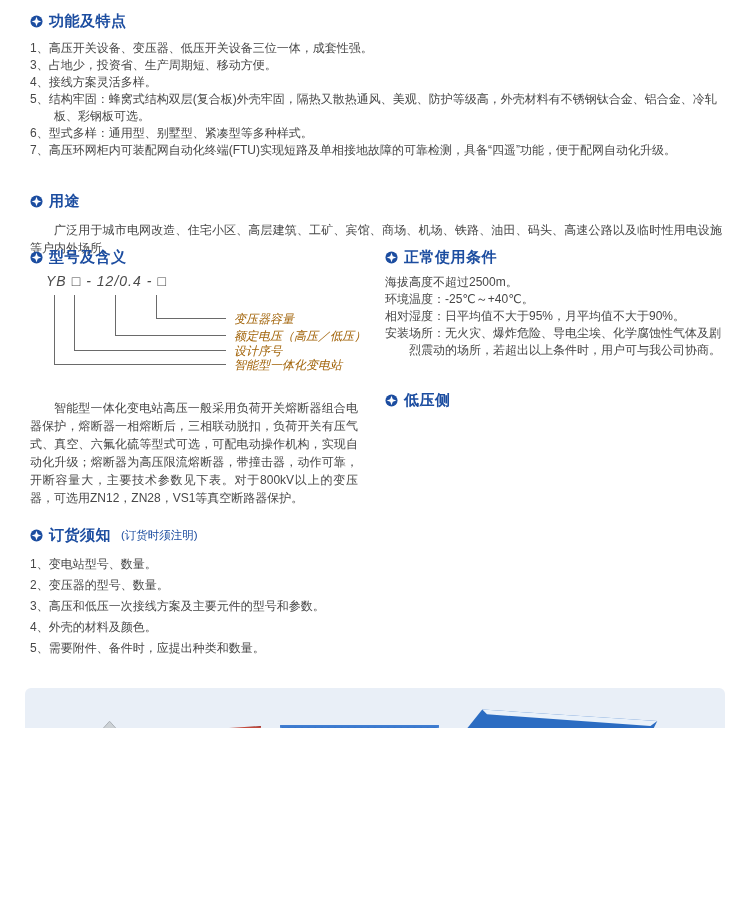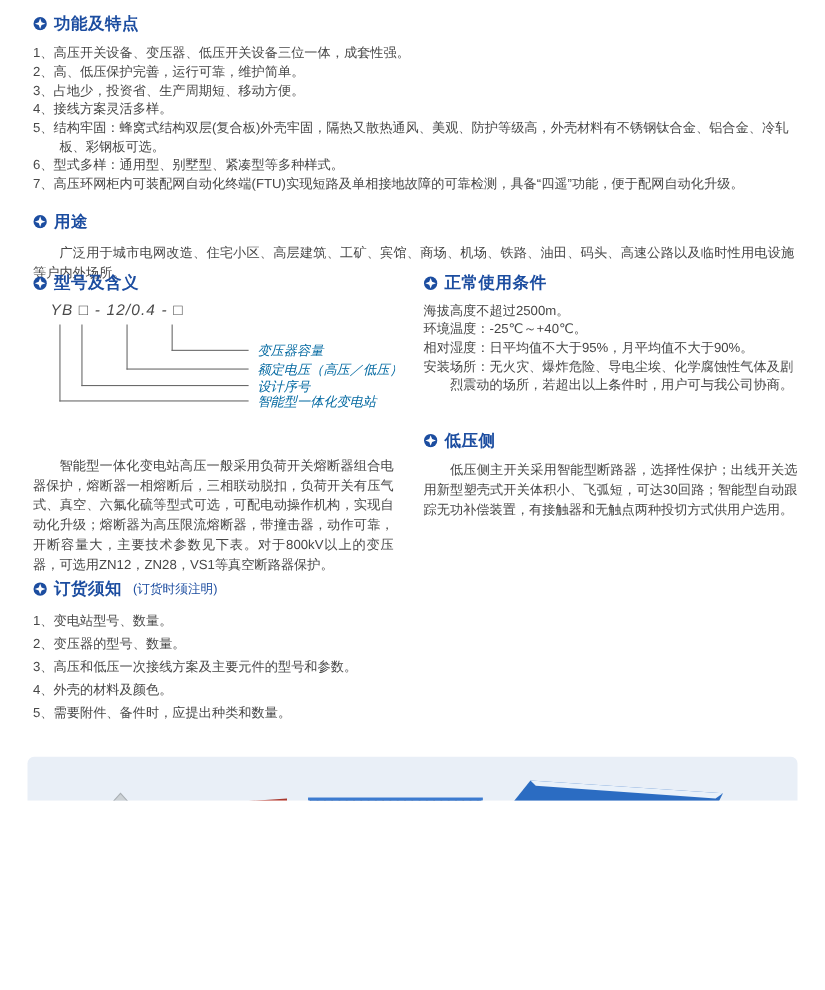--- a/index.html
+++ b/index.html
@@ -20,21 +20,21 @@
   .cond-lines { margin-top:7px; }
   .cond-line { color:#474747; font-size:12px; line-height:17px; padding-left:2em; text-indent:-2em; }
 
   .ord-list { margin-top:9px; }
   .ord-item { color:#474747; font-size:12px; line-height:21px; }
 
   
   .model-diagram { position:relative; width:330px; height:104px; margin-top:6px;font-style:italic; }
   .model-code { position:absolute; left:16px; top:0; display:flex; gap:5px; font-size:14px; color:#4a4a4a; letter-spacing:1px; }
   .mline { position:absolute; border-left:1px solid #6a6a6a; border-bottom:1px solid #6a6a6a; }
-  .mlabel { position:absolute; left:204px; font-size:12px; color:#0369a1; white-space:nowrap; }
+  .mlabel { position:absolute; left:204px; font-size:12px; color:#a16207; white-space:nowrap; }
 
   
   .gallery-panel { position:absolute; left:25px; top:688px; width:700px; height:192px;
                    background:#e9eff7; border-radius:6px;
                    display:flex; align-items:flex-end; justify-content:center;
                    padding:14px 28px 10px 28px; }
   .fig { display:flex; flex-direction:column; align-items:center; }
   .fig svg { display:block; }
   .caption { margin-top:7px; font-family:"DejaVu Sans Mono","Liberation Mono",monospace;
              font-size:13px; color:#3a3a3a; letter-spacing:1px; }
@@ -49,21 +49,20 @@
       <span class="hicon">
           <svg viewBox="0 0 14 14">
             <circle cx="7" cy="7" r="6.5" fill="#1c4da0"></circle>
             <path d="M7 1.8 L8.4 5.6 L12.2 7 L8.4 8.4 L7 12.2 L5.6 8.4 L1.8 7 L5.6 5.6 Z" fill="#ffffff"></path>
           </svg>
         </span>
       <span class="htext">功能及特点</span>
     </div>
     <div class="feat-list">
       <div class="feat-item">1、高压开关设备、变压器、低压开关设备三位一体，成套性强。</div>
-      <div class="feat-item">2、高、低压保护完善，运行可靠，维护简单。</div>
       <div class="feat-item">3、占地少，投资省、生产周期短、移动方便。</div>
       <div class="feat-item">4、接线方案灵活多样。</div>
       <div class="feat-item">5、结构牢固：蜂窝式结构双层(复合板)外壳牢固，隔热又散热通风、美观、防护等级高，外壳材料有不锈钢钛合金、铝合金、冷轧板、彩钢板可选。</div>
       <div class="feat-item">6、型式多样：通用型、别墅型、紧凑型等多种样式。</div>
       <div class="feat-item">7、高压环网柜内可装配网自动化终端(FTU)实现短路及单相接地故障的可靠检测，具备“四遥”功能，便于配网自动化升级。</div>
     </div>
   </div>
 
   <div class="sec" id="sec-usage" style="left:30px; top:192px; width:692px;">
     <div class="sec-header">
@@ -120,34 +119,33 @@
     </div>
     <div class="cond-lines">
       <div class="cond-line">海拔高度不超过2500m。</div>
       <div class="cond-line">环境温度：-25℃～+40℃。</div>
       <div class="cond-line">相对湿度：日平均值不大于95%，月平均值不大于90%。</div>
       <div class="cond-line">安装场所：无火灾、爆炸危险、导电尘埃、化学腐蚀性气体及剧烈震动的场所，若超出以上条件时，用户可与我公司协商。</div>
     </div>
   </div>
 
   <div class="sec" id="sec-hv" style="left:30px; top:391px; width:328px;">
-    <div class="para" style="margin-top:23px;">智能型一体化变电站高压一般采用负荷开关熔断器组合电器保护，熔断器一相熔断后，三相联动脱扣，负荷开关有压气式、真空、六氟化硫等型式可选，可配电动操作机构，实现自动化升级；熔断器为高压限流熔断器，带撞击器，动作可靠，开断容量大，主要技术参数见下表。对于800kV以上的变压器，可选用ZN12，ZN28，VS1等真空断路器保护。</div>
+    <div class="para" style="margin-top:8px;">智能型一体化变电站高压一般采用负荷开关熔断器组合电器保护，熔断器一相熔断后，三相联动脱扣，负荷开关有压气式、真空、六氟化硫等型式可选，可配电动操作机构，实现自动化升级；熔断器为高压限流熔断器，带撞击器，动作可靠，开断容量大，主要技术参数见下表。对于800kV以上的变压器，可选用ZN12，ZN28，VS1等真空断路器保护。</div>
   </div>
 
   <div class="sec" id="sec-lv" style="left:385px; top:391px; width:340px;">
     <div class="sec-header">
       <span class="hicon">
           <svg viewBox="0 0 14 14">
             <circle cx="7" cy="7" r="6.5" fill="#1c4da0"></circle>
             <path d="M7 1.8 L8.4 5.6 L12.2 7 L8.4 8.4 L7 12.2 L5.6 8.4 L1.8 7 L5.6 5.6 Z" fill="#ffffff"></path>
           </svg>
         </span>
       <span class="htext">低压侧</span>
     </div>
-    <div class="para" style="margin-top:8px;">低压侧主开关采用智能型断路器，选择性保护；出线开关选用新型塑壳式开关体积小、飞弧短，可达30回路；智能型自动跟踪无功补偿装置，有接触器和无触点两种投切方式供用户选用。</div>
   </div>
 
   <div class="sec" id="sec-ordering" style="left:30px; top:526px; width:692px;">
     <div class="sec-header">
       <span class="hicon">
           <svg viewBox="0 0 14 14">
             <circle cx="7" cy="7" r="6.5" fill="#1c4da0"></circle>
             <path d="M7 1.8 L8.4 5.6 L12.2 7 L8.4 8.4 L7 12.2 L5.6 8.4 L1.8 7 L5.6 5.6 Z" fill="#ffffff"></path>
           </svg>
         </span>

